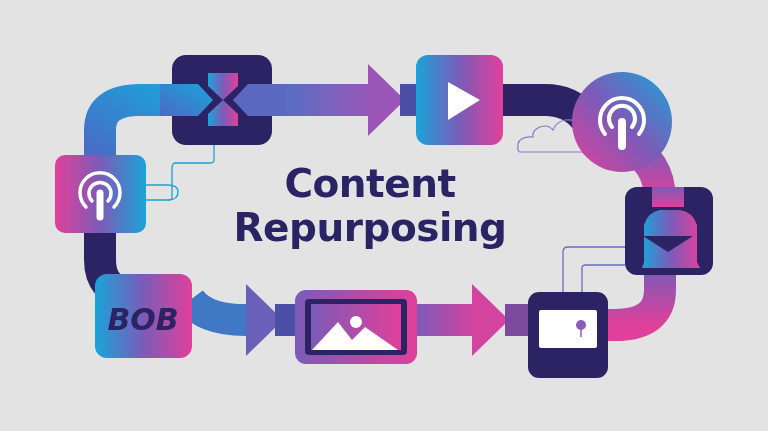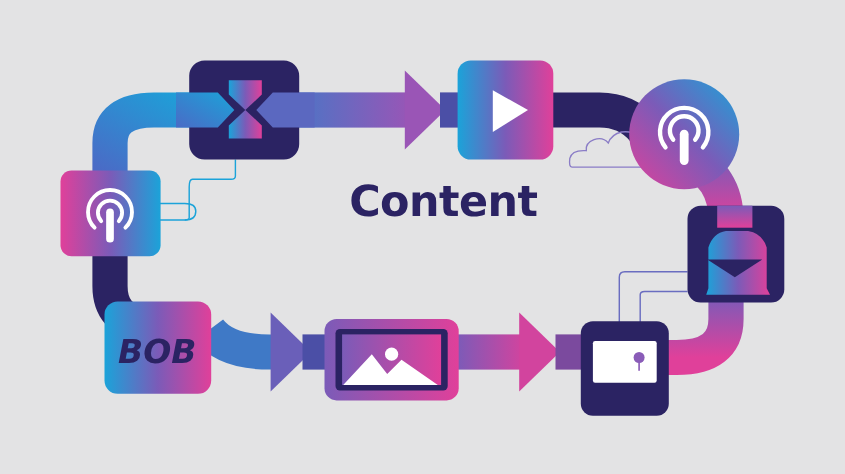--- a/index.html
+++ b/index.html
@@ -4,21 +4,21 @@
   <style>
     html, body { margin: 0; padding: 0; }
     body {
       width: 768px; height: 431px; overflow: hidden;
       background: #e3e3e4;
       font-family: "Liberation Sans", sans-serif;
       position: relative;
     }
     #stage { position: absolute; left: 0; top: 0; width: 768px; height: 431px; }
     .title {
-      position: absolute; left: 248px; top: 162px; width: 310px;
+      position: absolute; left: 215px; top: 162px; width: 310px;
       text-align: center; color: #2b2363;
       font-family: "DejaVu Sans", sans-serif; font-weight: bold;
       font-size: 39px; line-height: 44px; letter-spacing: -0.5px;
     }
     .title span { display: block; }
   </style>
 </head>
 <body>
 
 <svg id="stage" width="768" height="431" viewBox="0 0 768 431" xmlns="http://www.w3.org/2000/svg">
@@ -150,13 +150,14 @@
     <g fill="none" stroke="#ffffff" stroke-linecap="round">
       <path d="M86 207 A20 20 0 1 1 114 207" stroke-width="3.5"></path>
       <path d="M92 201 A11 11 0 1 1 108 201" stroke-width="3.5"></path>
       <line x1="100" y1="193" x2="100" y2="217" stroke-width="7"></line>
     </g>
   </g>
 </svg>
 
 <div class="title">
   <span>Content</span>
+  <span>Repurposing</span>
 </div>
 
 </body></html>

